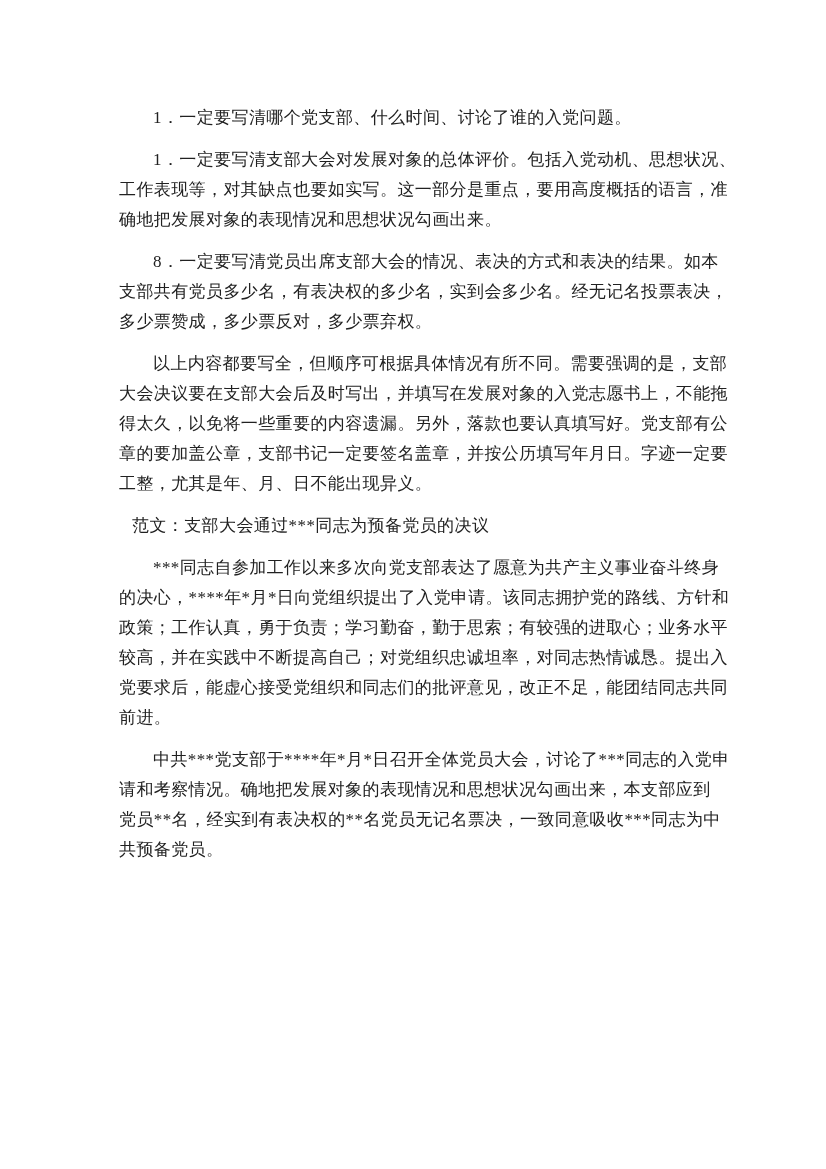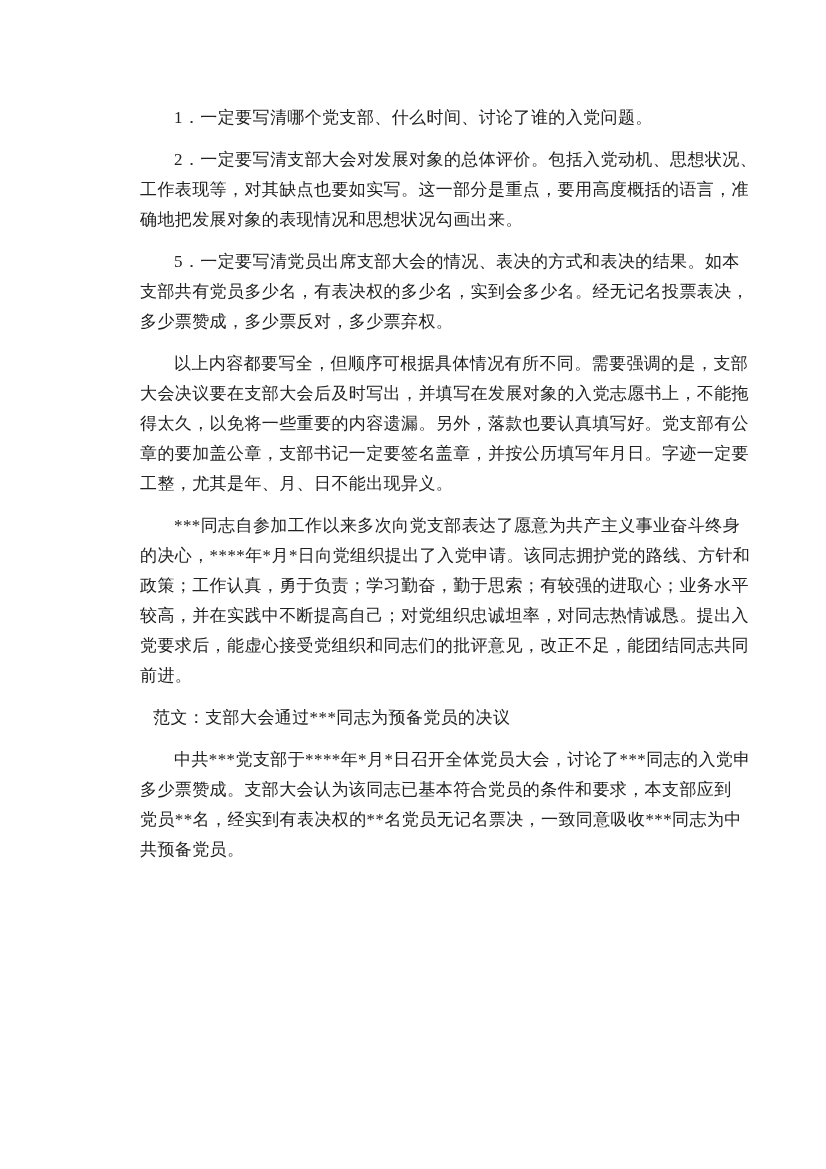--- a/index.html
+++ b/index.html
@@ -11,21 +11,20 @@
     height: 1169px;
     background: #ffffff;
     font-family: "Liberation Serif", "DejaVu Serif", serif;
     overflow: hidden;
   }
   .page {
     position: relative;
     width: 785px;
     height: 1169px;
     background: #ffffff;
-    margin-left: 21px;
   }
   .content {
     position: absolute;
     left: 119px;
     top: 103px;
     width: 650px;
   }
   .para {
     margin: 0 0 12px 0;
     font-size: 17px;
@@ -39,36 +38,36 @@
   .para.sample-title {
     text-indent: 13px;         
   }
 </style>
 </head>
 <body>
 
 <div class="page">
   <div class="content">
     <p class="para">1．一定要写清哪个党支部、什么时间、讨论了谁的入党问题。</p>
-    <p class="para">2．一定要写清支部大会对发展对象的总体评价。包括入党动机、思想状况、
+    <p class="para">1．一定要写清支部大会对发展对象的总体评价。包括入党动机、思想状况、
 工作表现等，对其缺点也要如实写。这一部分是重点，要用高度概括的语言，准
 确地把发展对象的表现情况和思想状况勾画出来。</p>
-    <p class="para">5．一定要写清党员出席支部大会的情况、表决的方式和表决的结果。如本
+    <p class="para">8．一定要写清党员出席支部大会的情况、表决的方式和表决的结果。如本
 支部共有党员多少名，有表决权的多少名，实到会多少名。经无记名投票表决，
 多少票赞成，多少票反对，多少票弃权。</p>
     <p class="para">以上内容都要写全，但顺序可根据具体情况有所不同。需要强调的是，支部
 大会决议要在支部大会后及时写出，并填写在发展对象的入党志愿书上，不能拖
 得太久，以免将一些重要的内容遗漏。另外，落款也要认真填写好。党支部有公
 章的要加盖公章，支部书记一定要签名盖章，并按公历填写年月日。字迹一定要
 工整，尤其是年、月、日不能出现异义。</p>
+    <p class="para sample-title">范文：支部大会通过***同志为预备党员的决议</p>
     <p class="para">***同志自参加工作以来多次向党支部表达了愿意为共产主义事业奋斗终身
 的决心，****年*月*日向党组织提出了入党申请。该同志拥护党的路线、方针和
 政策；工作认真，勇于负责；学习勤奋，勤于思索；有较强的进取心；业务水平
 较高，并在实践中不断提高自己；对党组织忠诚坦率，对同志热情诚恳。提出入
 党要求后，能虚心接受党组织和同志们的批评意见，改正不足，能团结同志共同
 前进。</p>
-    <p class="para sample-title">范文：支部大会通过***同志为预备党员的决议</p>
     <p class="para">中共***党支部于****年*月*日召开全体党员大会，讨论了***同志的入党申
-多少票赞成。支部大会认为该同志已基本符合党员的条件和要求，本支部应到
+请和考察情况。确地把发展对象的表现情况和思想状况勾画出来，本支部应到
 党员**名，经实到有表决权的**名党员无记名票决，一致同意吸收***同志为中
 共预备党员。</p>
   </div>
 </div>
 
 </body></html>

